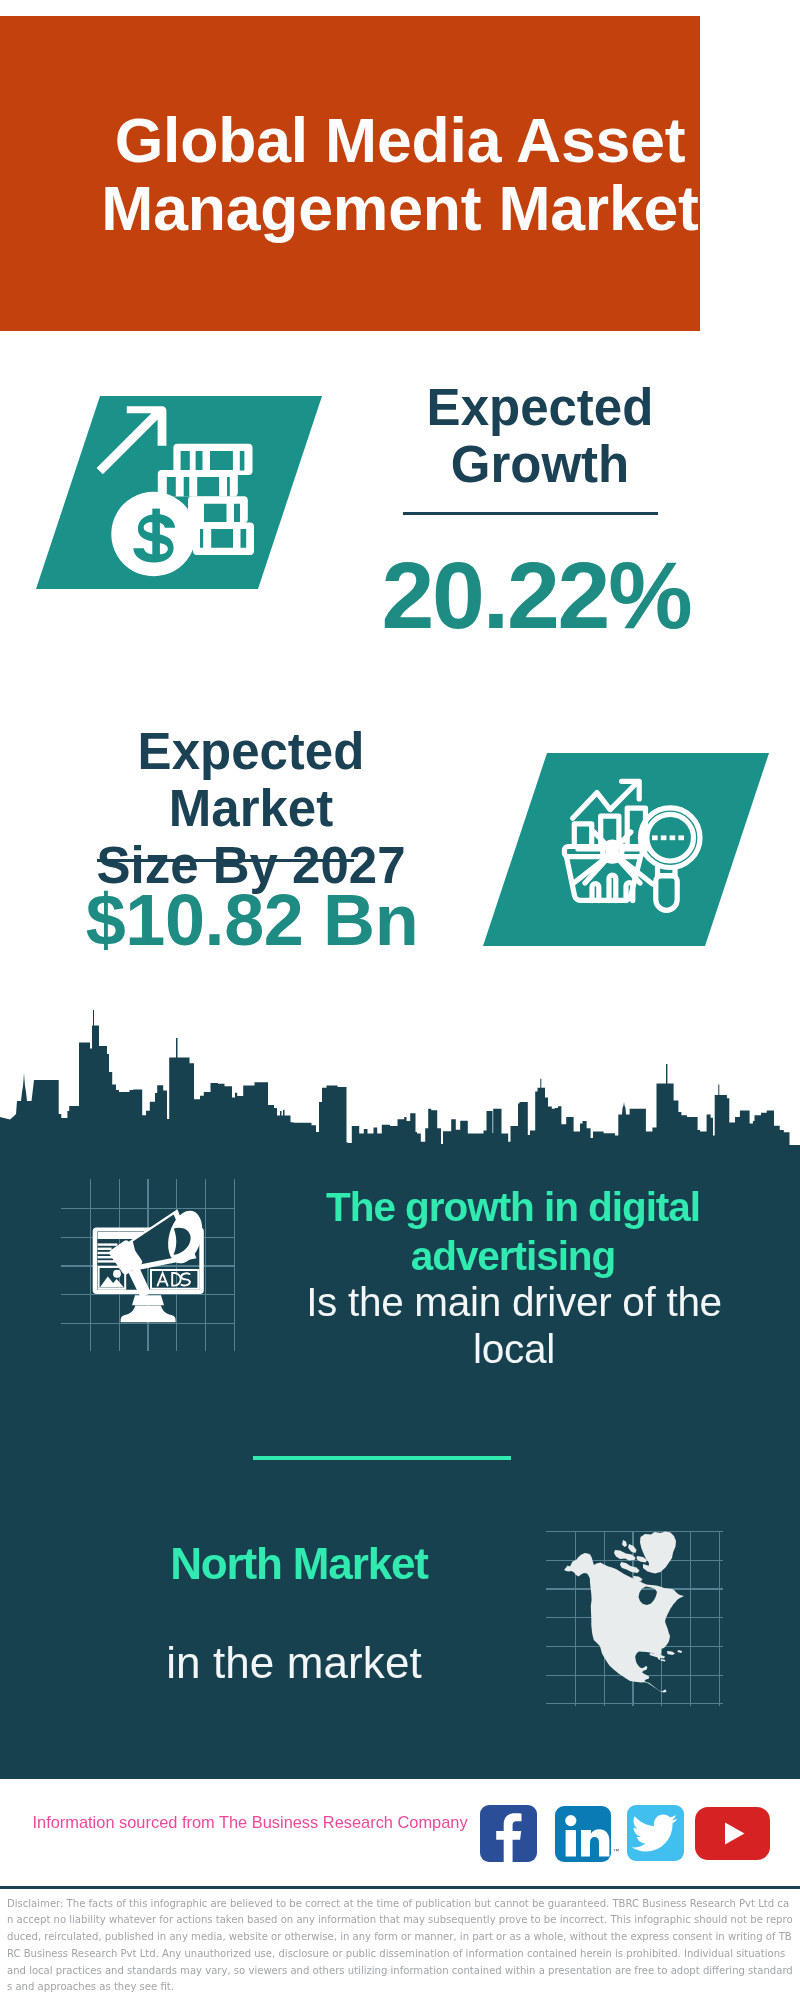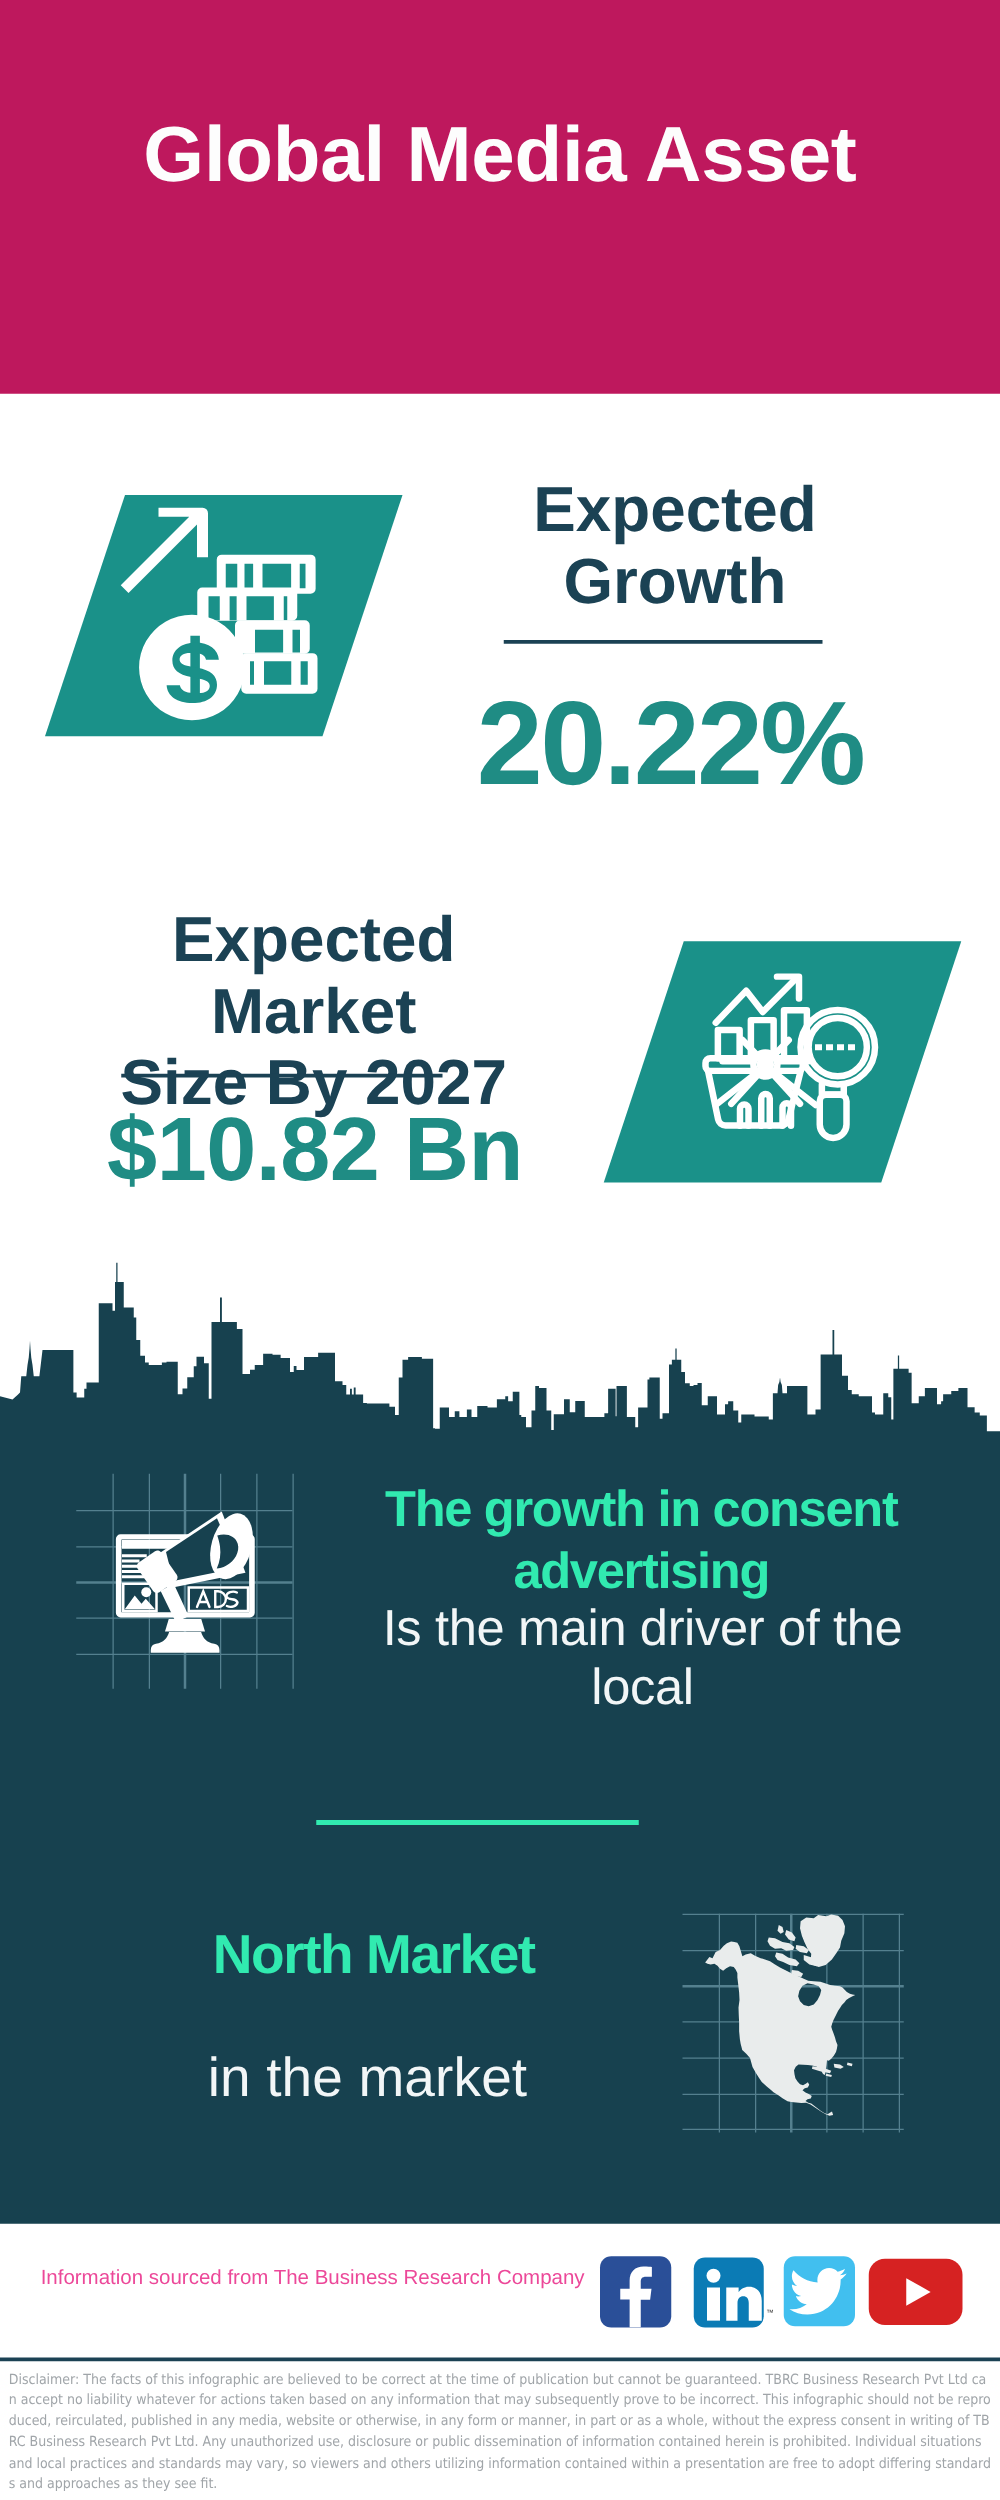--- a/index.html
+++ b/index.html
@@ -2,21 +2,21 @@
 <html><head>
 <meta charset="utf-8">
 <style>
   html,body{margin:0;padding:0;}
   body{width:800px;height:2000px;background:#ffffff;
        font-family:"Liberation Sans",sans-serif;overflow:hidden;
        -webkit-font-smoothing:antialiased;}
   .page{position:relative;width:800px;height:2000px;overflow:hidden;}
 
   
-  .header{position:absolute;left:0;top:0;width:800px;height:315px;background:#be185d;}
+  .header{position:absolute;left:0;top:16px;width:700px;height:315px;background:#c2410c;}
   .header .title{position:absolute;left:0;top:90px;width:800px;margin:0;text-align:center;
     color:#fdfdfd;font-size:62.5px;line-height:68px;font-weight:bold;letter-spacing:-0.2px;}
 
   
   .para{position:absolute;background:#1a9189;}
   .stat-label{position:absolute;color:#1b4254;font-weight:bold;text-align:center;
               font-size:51px;line-height:57px;}
   .rule{position:absolute;background:#1b4254;height:3px;}
   .stat-value{position:absolute;color:#1f8c84;font-weight:bold;text-align:center;}
 
@@ -42,20 +42,21 @@
               font-size:11.2px;line-height:16.75px;word-break:break-all;text-align:left;}
 </style>
 </head>
 <body>
 
 <div class="page">
 
   <div class="header">
     <div class="title">
       <span>Global Media Asset</span><br>
+      <span>Management Market</span>
     </div>
   </div>
 
   <div class="para" style="left:36px;top:396px;width:222px;height:193px;transform:skewX(-18.35deg);transform-origin:bottom left;">
   </div>
   <svg class="stat-icon" style="position:absolute;left:90px;top:400px;width:175px;height:180px;" viewBox="90 400 175 180">
     <g fill="#ffffff">
 
       <path d="M126.8,406.2 h35.3 a4.3,4.3 0 0 1 4.3,4.3 v35.2 h-8.8 v-26.2
                l-54.8,54.8 l-6.2,-6.2 l54.8,-54.8 h-24.6 z"></path>
@@ -218,21 +219,21 @@
       <path fill="#ffffff" d="M128.4,1272.6 l10.6,-5.6 l11.0,23.8 a2.4,2.4 0 0 1 -1.2,3.2 l-6.0,2.8
                a2.4,2.4 0 0 1 -3.2,-1.2 z"></path>
 
       <ellipse fill="#ffffff" cx="185.2" cy="1237.0" rx="16.0" ry="27.0" transform="rotate(16 185.2 1237)"></ellipse>
       <path fill="#17414f" d="M173.8,1228.4 c8.0,-2.2 14.6,0.6 16.4,6.6 c1.8,6.2 -2.2,13.8 -9.4,17.6
                c-2.6,1.4 -5.2,2.2 -7.4,2.2 c2.6,-5.4 3.4,-11.6 2.6,-17.6 c-0.4,-3.0 -1.2,-6.0 -2.2,-8.8 z"></path>
     </g>
   </svg>
 
   <div class="fact-green" style="left:213px;top:1183px;width:600px;white-space:nowrap;">
-    <span>The growth in consent</span><br>
+    <span>The growth in digital</span><br>
     <span>advertising</span>
   </div>
   <div class="fact-white" style="left:214px;top:1279px;width:600px;white-space:nowrap;">
     <span>Is the main driver of the</span><br>
     <span>local</span>
   </div>
 
   <div class="green-rule" style="left:253px;top:1456px;width:258px;"></div>
 
   <div class="fact-green" style="left:-1px;top:1538px;width:600px;white-space:nowrap;font-size:44px;line-height:52px;letter-spacing:-1.15px;">North Market</div>

